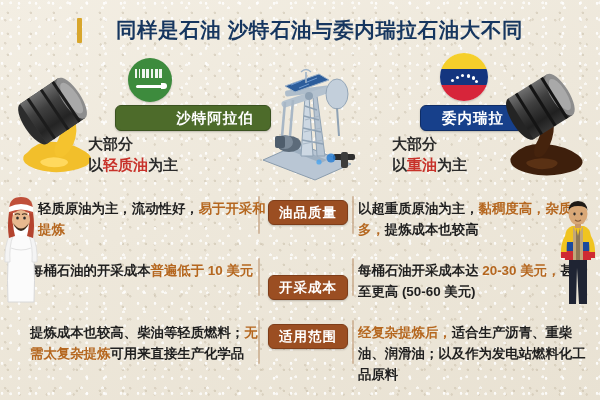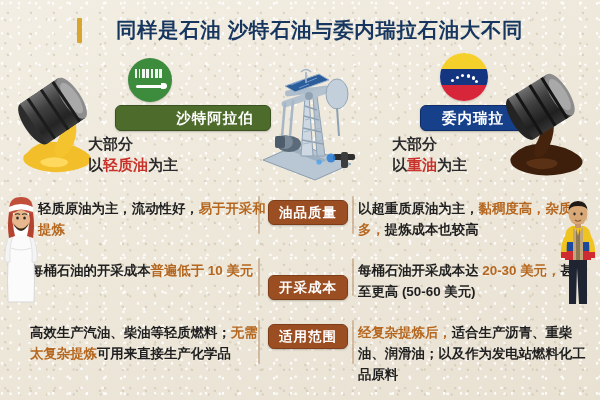--- a/index.html
+++ b/index.html
@@ -217,21 +217,21 @@
   <div class="vline vl-d"></div>
   <div class="vline vl-e"></div>
   <div class="vline vl-f"></div>
 
   <div class="pill pill-1">油品质量</div>
   <div class="pill pill-2">开采成本</div>
   <div class="pill pill-3">适用范围</div>
 
   <div class="txt l-1"><span>轻质原油为主，流动性好，</span><span class="em">易于开采和提炼</span></div>
   <div class="txt l-2"><span>每桶石油的开采成本</span><span class="em">普遍低于 10 美元</span></div>
-  <div class="txt l-3"><span>高效生产汽油、柴油等轻质燃料；</span><span class="em">无需太复杂提炼</span><span>可用来直接生产化学品</span></div>
+  <div class="txt l-3"><span>提炼成本也较高、柴油等轻质燃料；</span><span class="em">无需太复杂提炼</span><span>可用来直接生产化学品</span></div>
   <div class="txt r-1"><span>以超重质原油为主，</span><span class="em">黏稠度高，杂质多，</span><span>提炼成本也较高</span></div>
   <div class="txt r-2"><span>每桶石油开采成本达 </span><span class="em">20-30 美元，</span><span>甚至更高 (50-60 美元)</span></div>
   <div class="txt r-3"><span class="em">经复杂提炼后，</span><span>适合生产沥青、重柴油、润滑油；以及作为发电站燃料化工品原料</span></div>
 
   <div class="person p-left">
     <svg width="42" height="115" viewBox="0 0 42 115">
       <path d="M8 112 Q6 66 12 42 L30 42 Q36 66 34 112 Z" fill="#fbfbfb" stroke="#d8d8d8" stroke-width="1"></path>
       <path d="M11 58 Q21 62 31 58" stroke="#e2e2e2" stroke-width="1" fill="none"></path>
       <path d="M10 44 Q4 56 5 72 L10 72 Q9 56 13 46Z" fill="#f4f4f4" stroke="#dcdcdc" stroke-width=".8"></path>
       <path d="M32 44 Q38 56 37 72 L32 72 Q33 56 29 46Z" fill="#f4f4f4" stroke="#dcdcdc" stroke-width=".8"></path>

